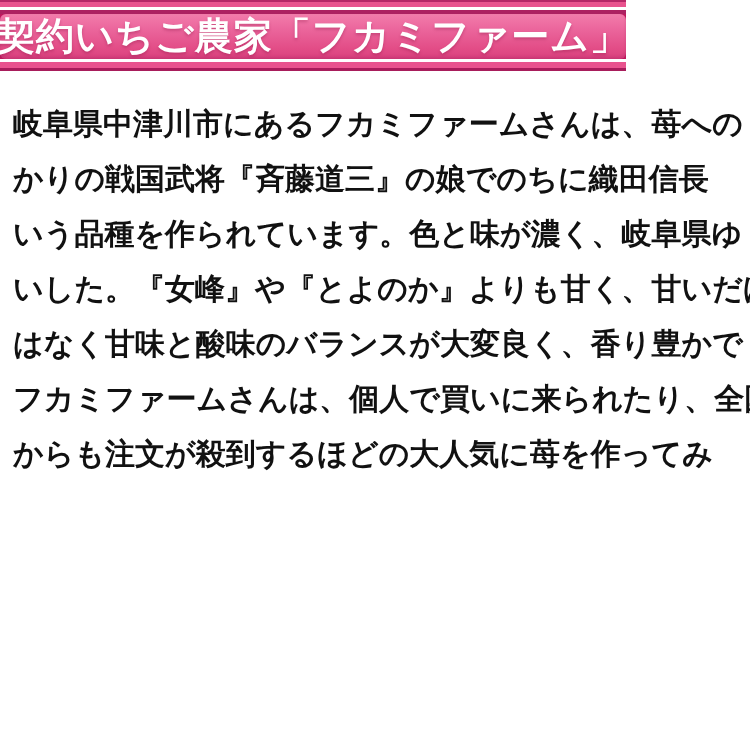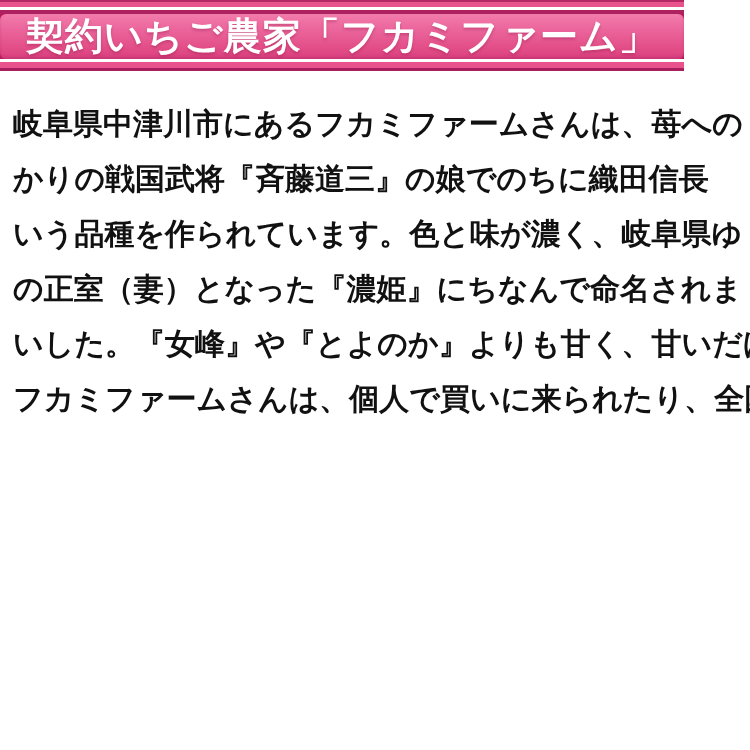--- a/index.html
+++ b/index.html
@@ -6,21 +6,21 @@
   html, body {
     width: 750px;
     height: 750px;
     background: #ffffff;
     overflow: hidden;
     font-family: "Liberation Sans", sans-serif;
   }
 
   
   .banner {
-    width: 684px;
+    width: 626px;
     background: #be185d;
   }
   .stripe-darktop   { height: 2px;   background: #b52767; }
   .stripe-pink-a    { height: 5px;   background: #e8538e; }
   .stripe-white-a   { height: 3px;   background: #ffffff; }
   .stripe-dark-a    { height: 4px;   background: #ad2161; }
   .banner-main {
     height: 45px;
     display: flex;
     align-items: center;
@@ -70,16 +70,17 @@
   </div>
   <div class="stripe-white-b"></div>
   <div class="stripe-pink-b"></div>
   <div class="stripe-dark-b"></div>
 </div>
 
 <div class="content">
   <div class="text-line">岐阜県中津川市にあるフカミファームさんは、苺への</div>
   <div class="text-line">かりの戦国武将『斉藤道三』の娘でのちに織田信長</div>
   <div class="text-line">いう品種を作られています。色と味が濃く、岐阜県ゆ</div>
-  <div class="text-line">の正室（妻）となった『濃姫』にちなんで命名されま</div>
   <div class="text-line">いした。『女峰』や『とよのか』よりも甘く、甘いだけで</div>
+  <div class="text-line">はなく甘味と酸味のバランスが大変良く、香り豊かで</div>
   <div class="text-line">フカミファームさんは、個人で買いに来られたり、全国</div>
+  <div class="text-line">からも注文が殺到するほどの大人気に苺を作ってみ</div>
 </div>
 
 </body></html>

